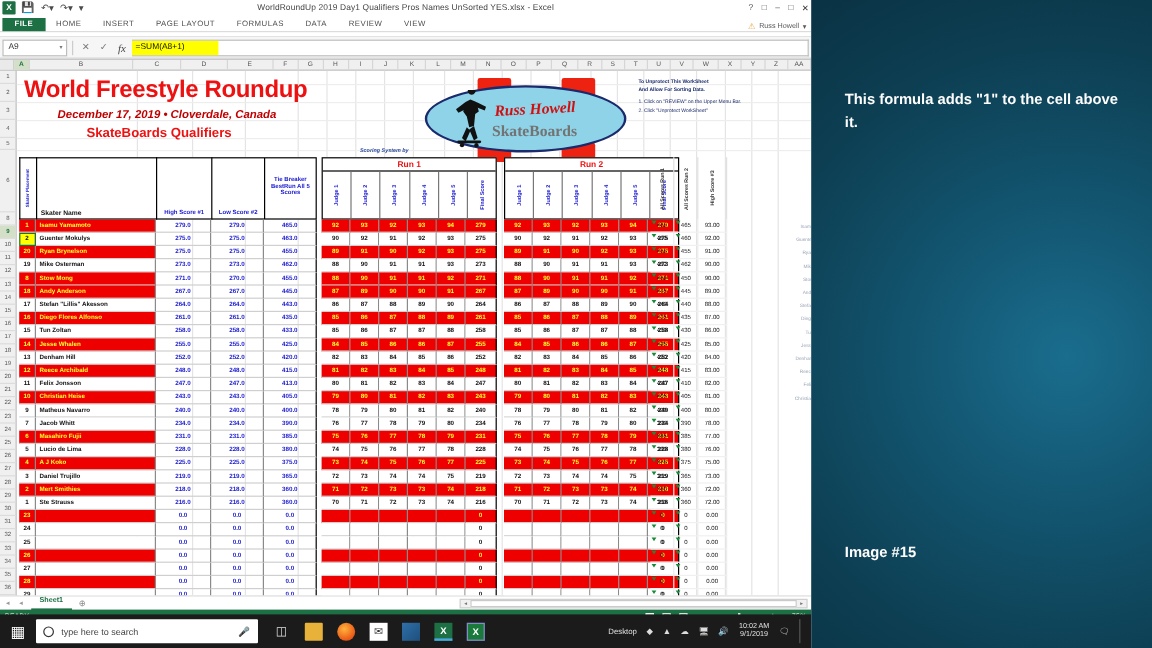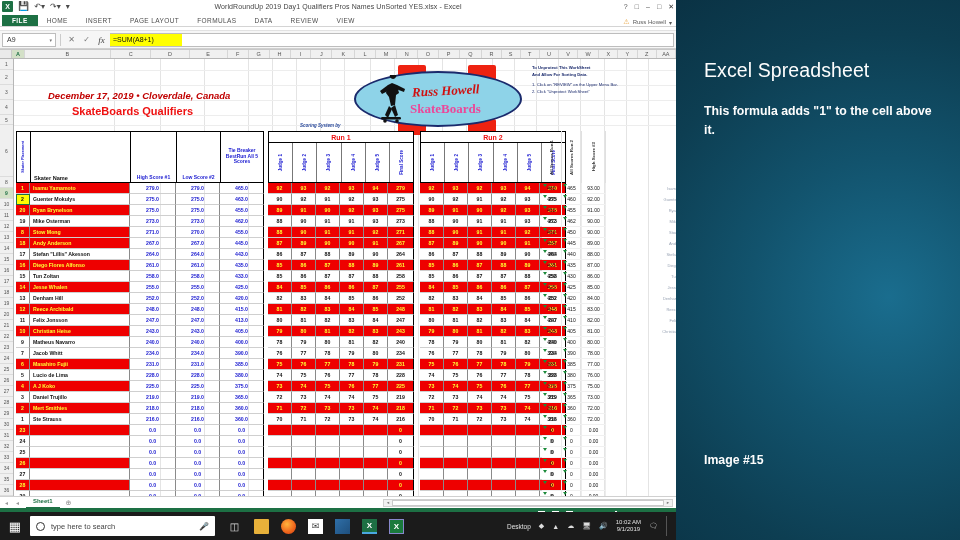--- a/index.html
+++ b/index.html
@@ -129,21 +129,21 @@
   .trk{ position:absolute;width:28px;height:16px;background:#ee2211;border-radius:2px; }
   .trk.a{ left:48px; top:2px;} .trk.b{ left:118px;top:2px;}
   .trk.c{ left:48px; top:56px;} .trk.d{ left:118px;top:56px;}
   .logo-t1{
     position:absolute; left:62px; top:20px; font-family:"Liberation Serif",serif;
     font-style:italic; font-weight:bold; color:#d01010; font-size:13px;
     transform:rotate(-3deg);
   }
   .logo-t2{
     position:absolute; left:60px; top:38px; font-family:"Liberation Serif",serif;
-    color:#ec4899; font-size:13px; font-weight:bold;text-align:right;
+    color:#737373; font-size:13px; font-weight:bold;text-align:right;
   }
   .skater{
     position:absolute; left:22px; top:12px; width:40px;height:50px;
   }
 
   
   .note{
     position:absolute; left:518px; top:6px; width:128px; font-size:4.2px;
     color:#1a2a6c; line-height:1.55;
   }
@@ -458,20 +458,21 @@
           <div class="vline" style="left:590px"></div>
             <div class="vline" style="left:612px"></div>
           <div class="vline" style="left:634px"></div>
           <div class="hline" style="top:11px"></div>
             <div class="hline" style="top:26px"></div>
           <div class="hline" style="top:41px"></div>
             <div class="hline" style="top:56px"></div>
           <div class="hline" style="top:66px"></div>
         </div>
 
+        <div class="banner-title">World Freestyle Roundup</div>
         <div class="banner-sub">December 17, 2019 • Cloverdale, Canada</div>
         <div class="banner-sub2">SkateBoards Qualifiers</div>
         <div class="scoring-sys">Scoring System by</div>
 
         <div class="logo-box">
           <div class="trk a"></div>
           <div class="trk b"></div>
           <div class="trk c"></div>
           <div class="trk d"></div>
           <div class="logo-deck"></div>
@@ -1409,17 +1410,16 @@
         <div>9/1/2019</div>
       </div>
       <span class="tray-ic">🗨</span>
       <span class="showdesk"></span>
     </div>
   </div>
 </div>
 
 <div id="right-panel">
   <div class="rp-title">
-    <div>Excel Spreadsheet</div>
   </div>
   <div class="rp-para second">This formula adds "1" to the cell above it.</div>
   <div class="rp-img">Image #15</div>
 </div>
 
 </body></html>

